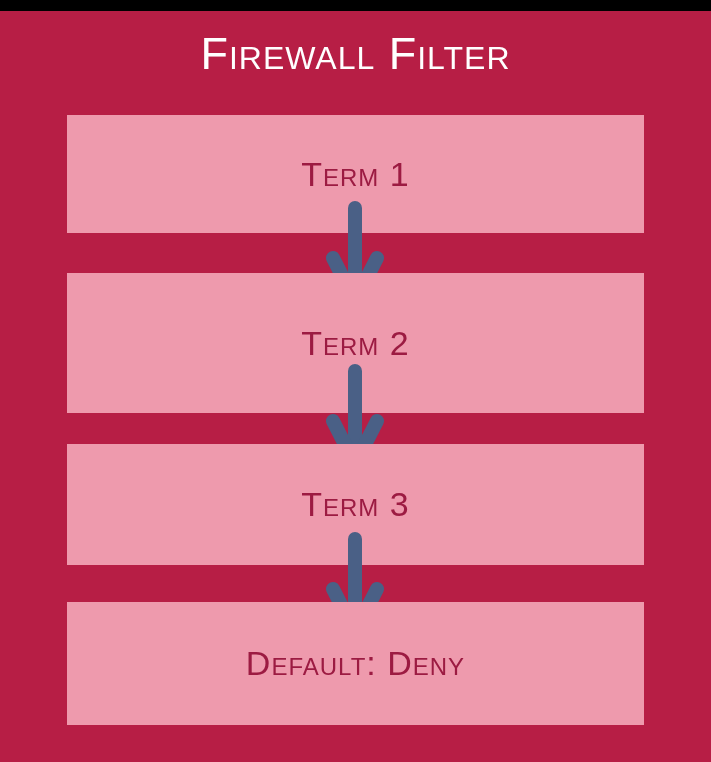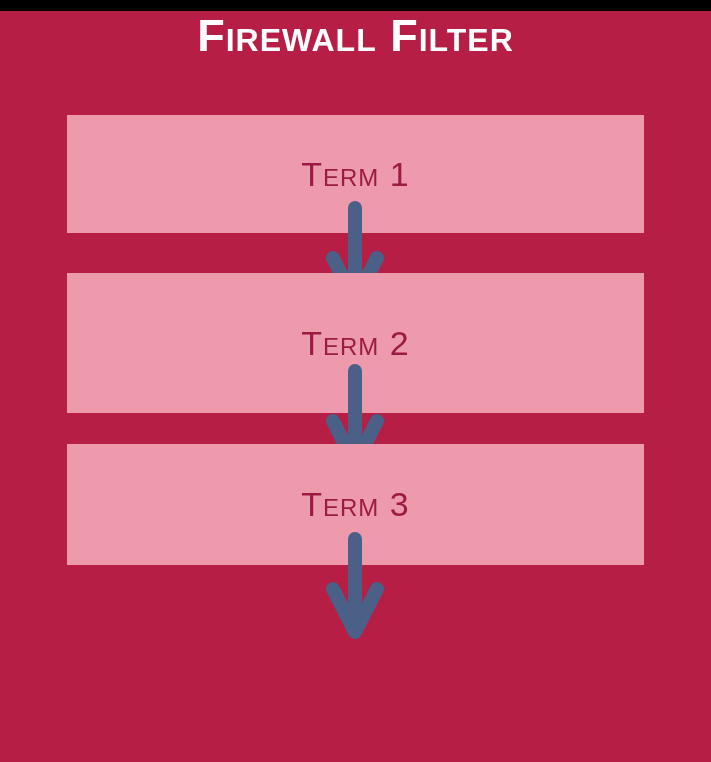--- a/index.html
+++ b/index.html
@@ -17,30 +17,30 @@
   }
   .top-bar {
     position: absolute;
     top: 0; left: 0;
     width: 711px;
     height: 11px;
     background: var(--top-bar, #000000);
   }
   .diagram-title {
     position: absolute;
-    top: 9px;
+    top: 27px;
     left: 0;
     width: 711px;
     text-align: center;
     color: var(--title-text, #FFFFFF);
     font-size: 45px;
     line-height: 54px;
     font-variant: small-caps;
     letter-spacing: 1px;
-    font-weight: 700;
+    font-weight: 400;
   }
   .flow-box {
     position: absolute;
     left: 67px;
     width: 577px;
     background: var(--box-fill, #EE9AAD);
     display: flex;
     align-items: center;
     justify-content: center;
     color: var(--box-text, #9C1B42);
@@ -100,14 +100,17 @@
 
   <div class="flow-box box-3">
     <span>Term 3</span>
   </div>
 
   <svg class="down-arrow arrow-3" viewBox="0 0 60 110">
     <line x1="30" y1="8" x2="30" y2="92"></line>
     <path d="M8 58 L30 101 L52 58"></path>
   </svg>
 
+  <div class="flow-box box-4">
+    <span>Default: Deny</span>
+  </div>
 
 </div>
 
 </body></html>

